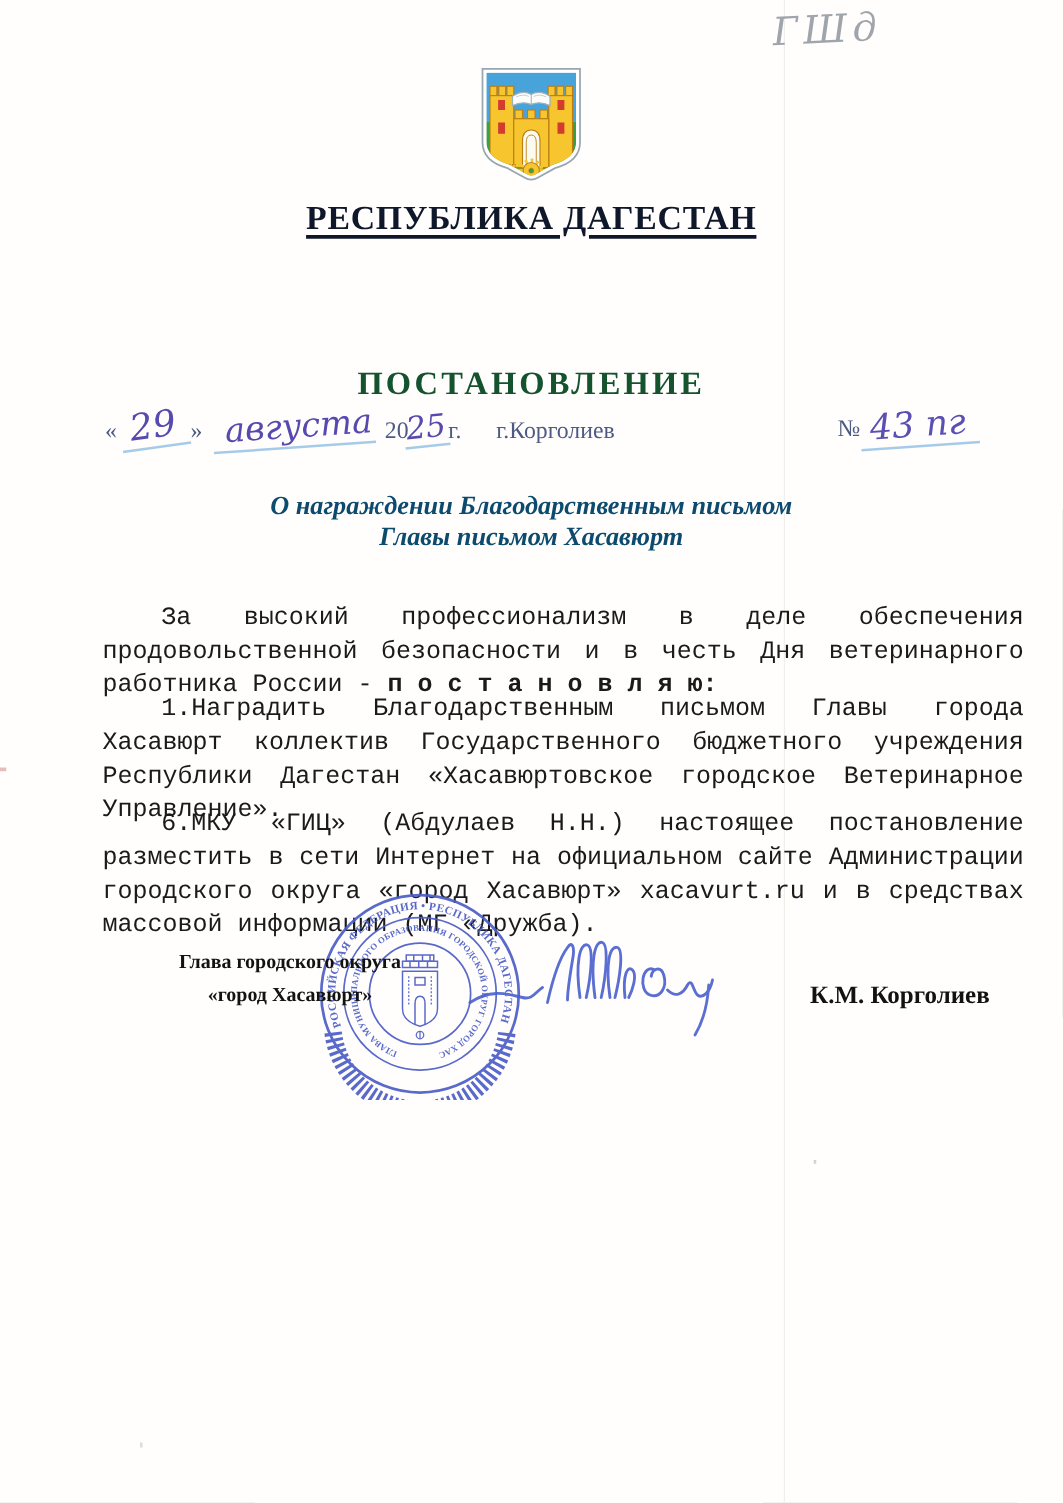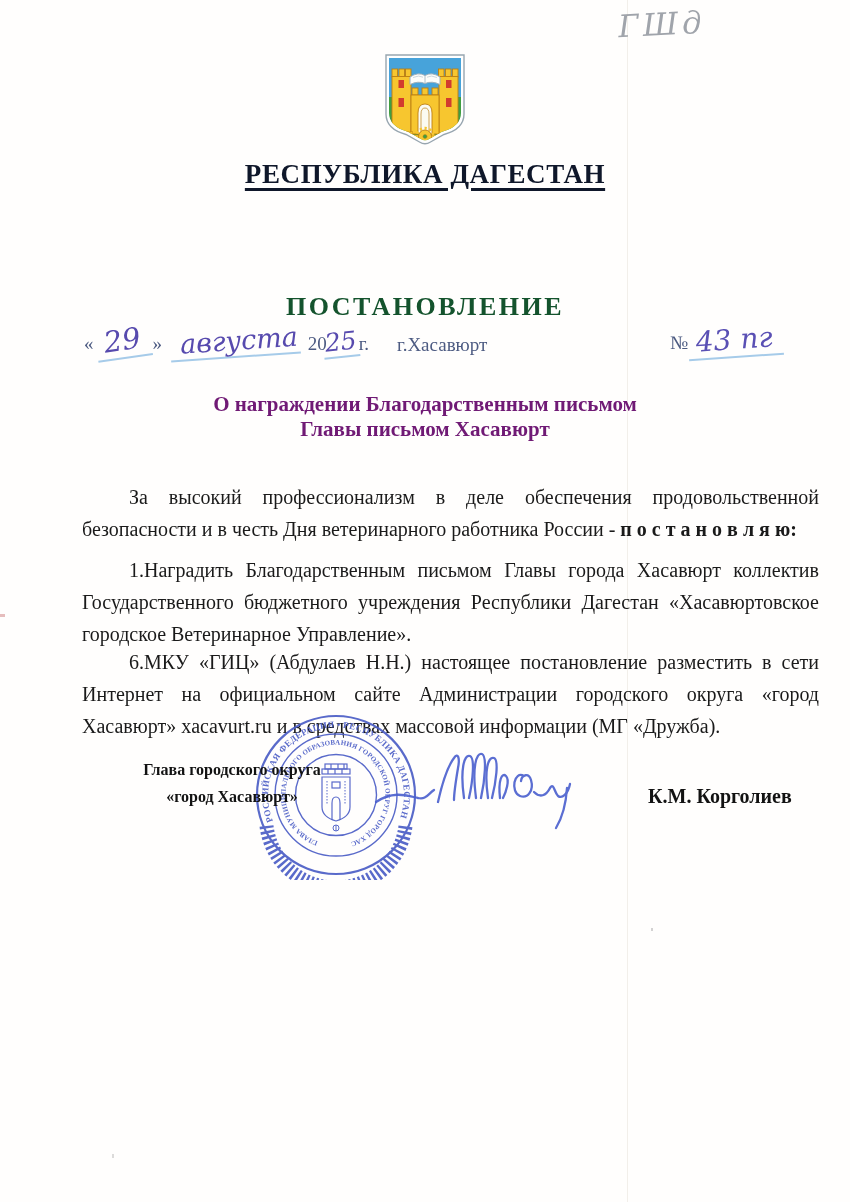--- a/index.html
+++ b/index.html
@@ -43,24 +43,24 @@
   .hw-day   { font-size:29px; transform:rotate(-8deg); padding:0 10px 2px 8px; }
   .hw-month { font-size:27px; transform:rotate(-4deg); padding:0 2px 2px 10px; margin-left:6px; }
   .hw-year  { font-size:25px; transform:rotate(-6deg); margin-left:-4px; padding:0 2px 2px 2px; }
   .q { margin:0 2px; }
   .y-prefix { margin-left:8px;text-align:right; }
   .meta-city { top:334px; left:397px; font-size:19px; color:#4d5b82; }
   .meta-num  { top:326px; left:670px; display:flex; align-items:baseline; }
   .hw-num    { font-size:28px; transform:rotate(-4deg); padding:0 10px 2px 8px; color:#5a50b4; }
 
   
-  .subject { top:392px; font-size:21px; font-weight:bold; line-height:24.5px; color:#701a75; }
+  .subject { top:392px; font-size:21px; font-weight:bold; line-height:24.5px; color:#0c4a6e;font-style:italic; }
   .body-p {
-    left:82px; width:737px; font-size:20px; line-height:32px;
-    text-align:justify; text-indent:47px; color:#1a1a1a;
+    left:82px; width:737px; font-size:20px; line-height:27px;
+    text-align:justify; text-indent:47px; color:#1a1a1a;font-family:Liberation Mono, monospace;
   }
   .p1 { top:481px; }
   .p2 { top:554px; }
   .p3 { top:646px; }
   .spaced-bold { font-weight:bold; white-space:nowrap; }
 
   
   .sig-pos {
     top:756px; left:104px; width:256px; text-align:center;
     font-size:16px; font-weight:bold; line-height:27px; color:#121212;
@@ -147,21 +147,21 @@
 
   <div class="abs meta-left">
     <span class="meta-printed q">«</span>
     <span class="hw hw-day u">29</span>
     <span class="meta-printed q">»</span>
     <span class="hw hw-month u">августа</span>
     <span class="meta-printed y-prefix">20</span>
     <span class="hw hw-year u">25</span>
     <span class="meta-printed">г.</span>
   </div>
-  <div class="abs meta-city">г.Хасавюрт</div>
+  <div class="abs meta-city">г.Корголиев</div>
   <div class="abs meta-num">
     <span class="meta-printed">№</span>
     <span class="hw hw-num u">43 пг</span>
   </div>
 
   <div class="abs centered subject">
     <div>О награждении Благодарственным письмом</div>
     <div>Главы письмом Хасавюрт</div>
   </div>
 

